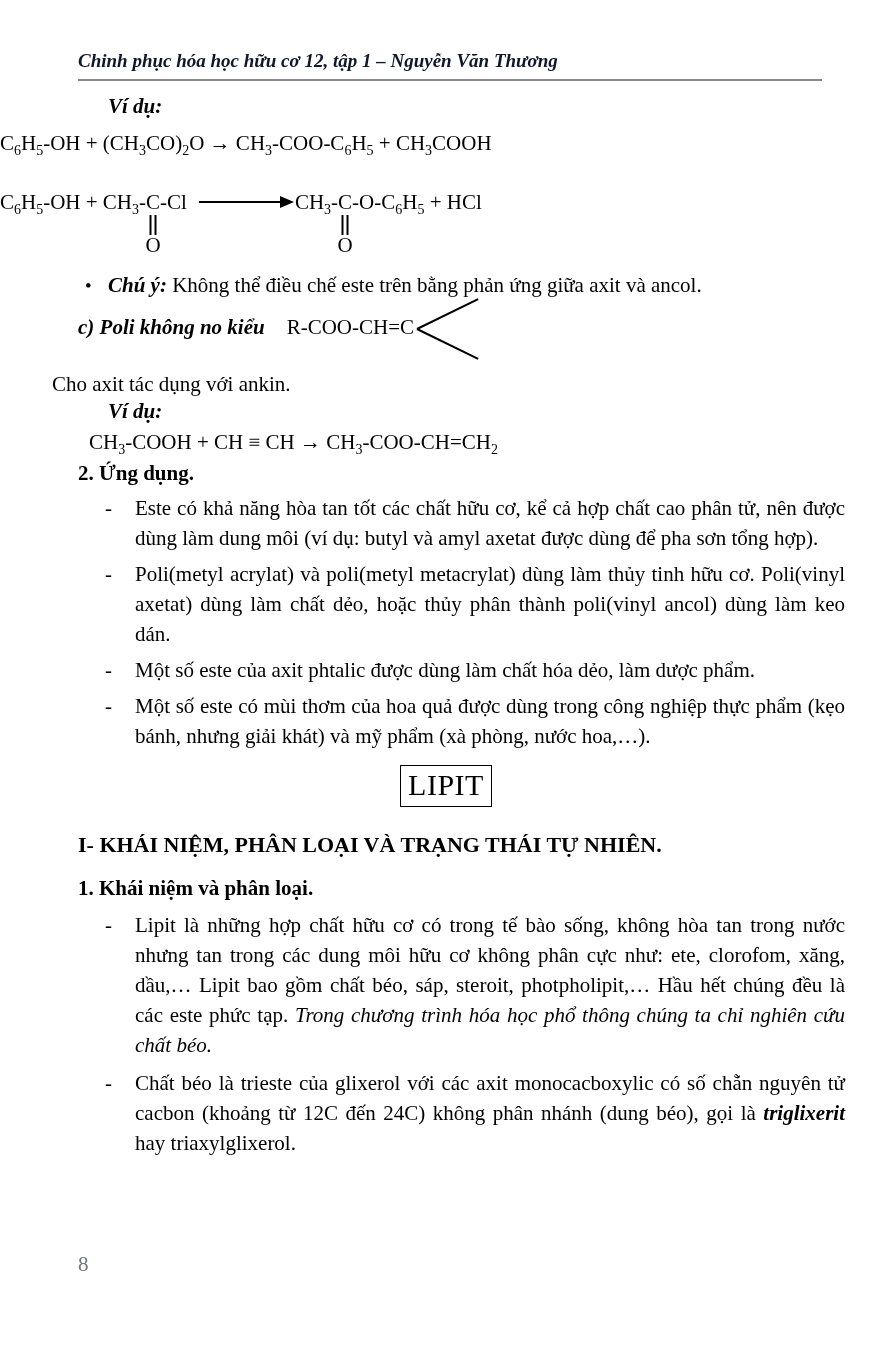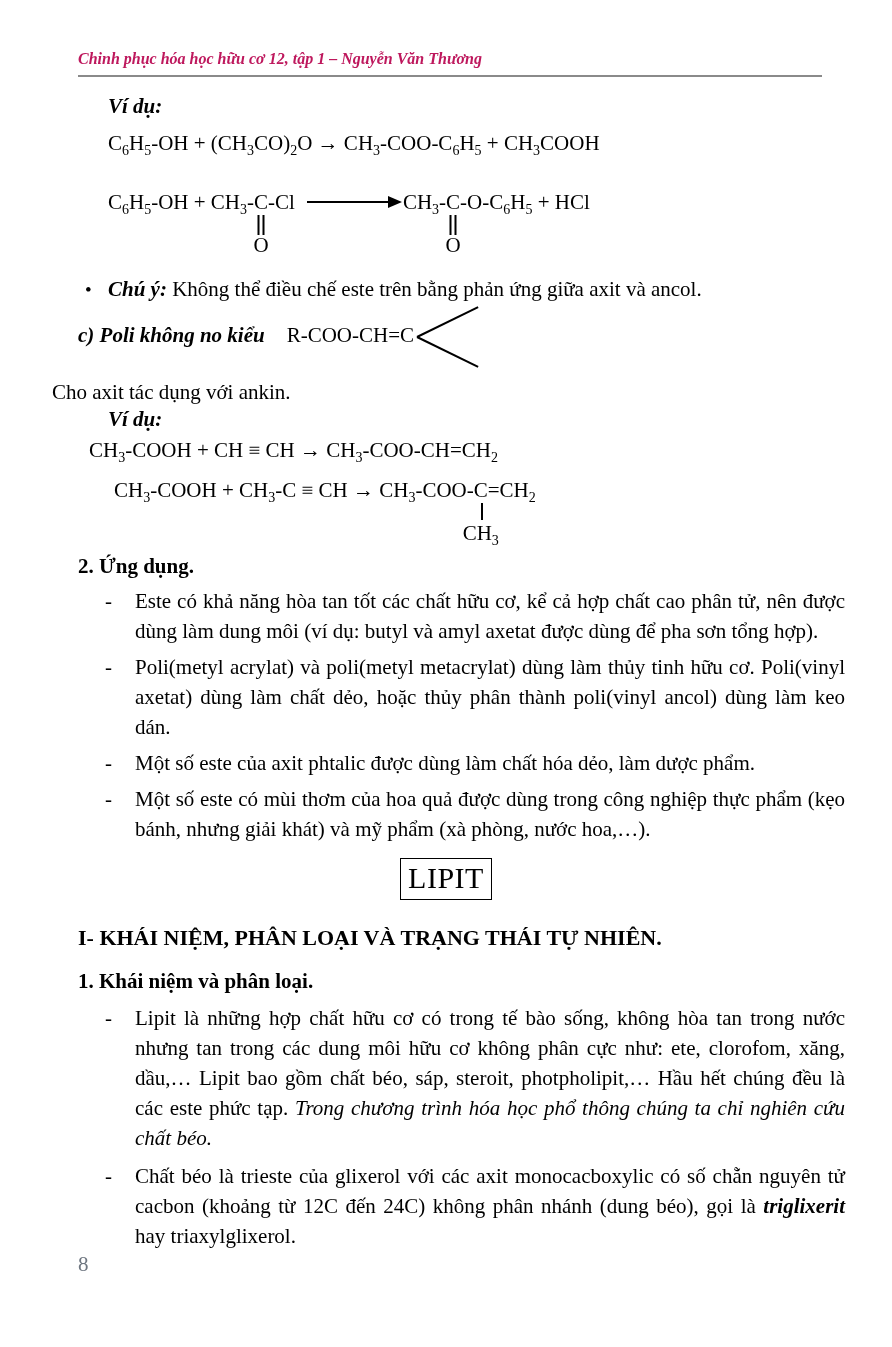--- a/index.html
+++ b/index.html
@@ -12,31 +12,31 @@
     font-family:"Liberation Serif","DejaVu Serif",serif;
     font-size:21px;
     color:#000;
     overflow:hidden;
   }
   sub { font-size:14px; line-height:0; }
 
   
   .header {
     position:absolute; left:78px; top:50px; width:744px;
-    font-size:16px; font-weight:bold; font-style:italic;
-    color:#be185d;
+    font-size:19px; font-weight:bold; font-style:italic;
+    color:#0f172a;
     padding-bottom:7px;
     border-bottom:2px solid #8a8a8a;
   }
 
   .content { position:absolute; left:0; top:0; width:100%; padding-top:93px; }
 
   .vidu { margin-left:108px; font-weight:bold; font-style:italic; line-height:27px; }
 
-  .eq { margin-left:108px; line-height:27px; white-space:nowrap; }
+  .eq { line-height:27px; white-space:nowrap; }
   .eq1 { margin-top:10px; }
 
   
   .eq2 { margin-top:32px; height:75px; }
   .cbl { display:inline-block; position:relative; }
   .dbond {
     position:absolute; left:50%; transform:translateX(-50%);
     top:26px; width:7px; height:20px;
     border-left:2px solid #000; border-right:2px solid #000;
   }
@@ -50,21 +50,21 @@
     display:inline-block; position:relative; vertical-align:middle;
     width:82px; height:2px; background:#000; margin:0 14px 4px 12px;
   }
   .arrow-long::after {
     content:""; position:absolute; right:-13px; top:-5px;
     border-left:14px solid #000;
     border-top:6px solid transparent; border-bottom:6px solid transparent;
   }
 
   
-  .note-row { margin:6px 47px 0 85px; line-height:38px; }
+  .note-row { margin:6px 47px 0 85px; line-height:30px; }
   .note-row .marker { display:inline-block; width:23px; font-size:19px; }
   .note-label { font-weight:bold; font-style:italic; }
 
   
   .c-row { margin-top:14px; margin-left:78px; height:52px; white-space:nowrap; }
   .c-heading { font-weight:bold; font-style:italic; }
   .c-formula { margin-left:22px; }
   .branch {
     display:inline-block; position:relative; vertical-align:middle;
     width:62px; height:6px; margin-left:3px;
@@ -139,23 +139,20 @@
     <div class="c-row">
       <span class="c-heading">c) Poli không no kiểu</span><span class="c-formula">R-COO-CH=C</span><span class="branch"><i class="up"></i><i class="dn"></i></span>
     </div>
 
     <p class="plain-line">Cho axit tác dụng với ankin.</p>
 
     <p class="vidu">Ví dụ:</p>
 
     <p class="eq eq3">CH<sub>3</sub>-COOH + CH ≡ CH →  CH<sub>3</sub>-COO-CH=CH<sub>2</sub></p>
 
-    <div class="eq eq4">
-      <span>CH<sub>3</sub>-COOH + CH<sub>3</sub>-C ≡ CH  →  CH<sub>3</sub>-COO-</span><span class="cbl"><span>C</span><span class="sbond"></span><span class="hang">CH<sub>3</sub></span></span><span>=CH<sub>2</sub></span>
-    </div>
 
     <p class="h-bold h-ungdung">2. Ứng dụng.</p>
 
     <p class="dash-item"><span class="marker">-</span><span>Este có khả năng hòa tan tốt các chất hữu cơ, kể cả hợp chất cao phân tử, nên được dùng làm dung môi (ví dụ: butyl và amyl axetat được dùng để pha sơn tổng hợp).</span></p>
     <p class="dash-item"><span class="marker">-</span><span>Poli(metyl acrylat) và poli(metyl metacrylat) dùng làm thủy tinh hữu cơ. Poli(vinyl axetat) dùng làm chất dẻo, hoặc thủy phân thành poli(vinyl ancol) dùng làm keo dán.</span></p>
     <p class="dash-item"><span class="marker">-</span><span>Một số este của axit phtalic được dùng làm chất hóa dẻo, làm dược phẩm.</span></p>
     <p class="dash-item"><span class="marker">-</span><span>Một số este có mùi thơm của hoa quả được dùng trong công nghiệp thực phẩm (kẹo bánh, nhưng giải khát) và mỹ phẩm (xà phòng, nước hoa,…).</span></p>
 
     <div class="lipit-box-wrap">
       <span class="lipit-box">LIPIT</span>

